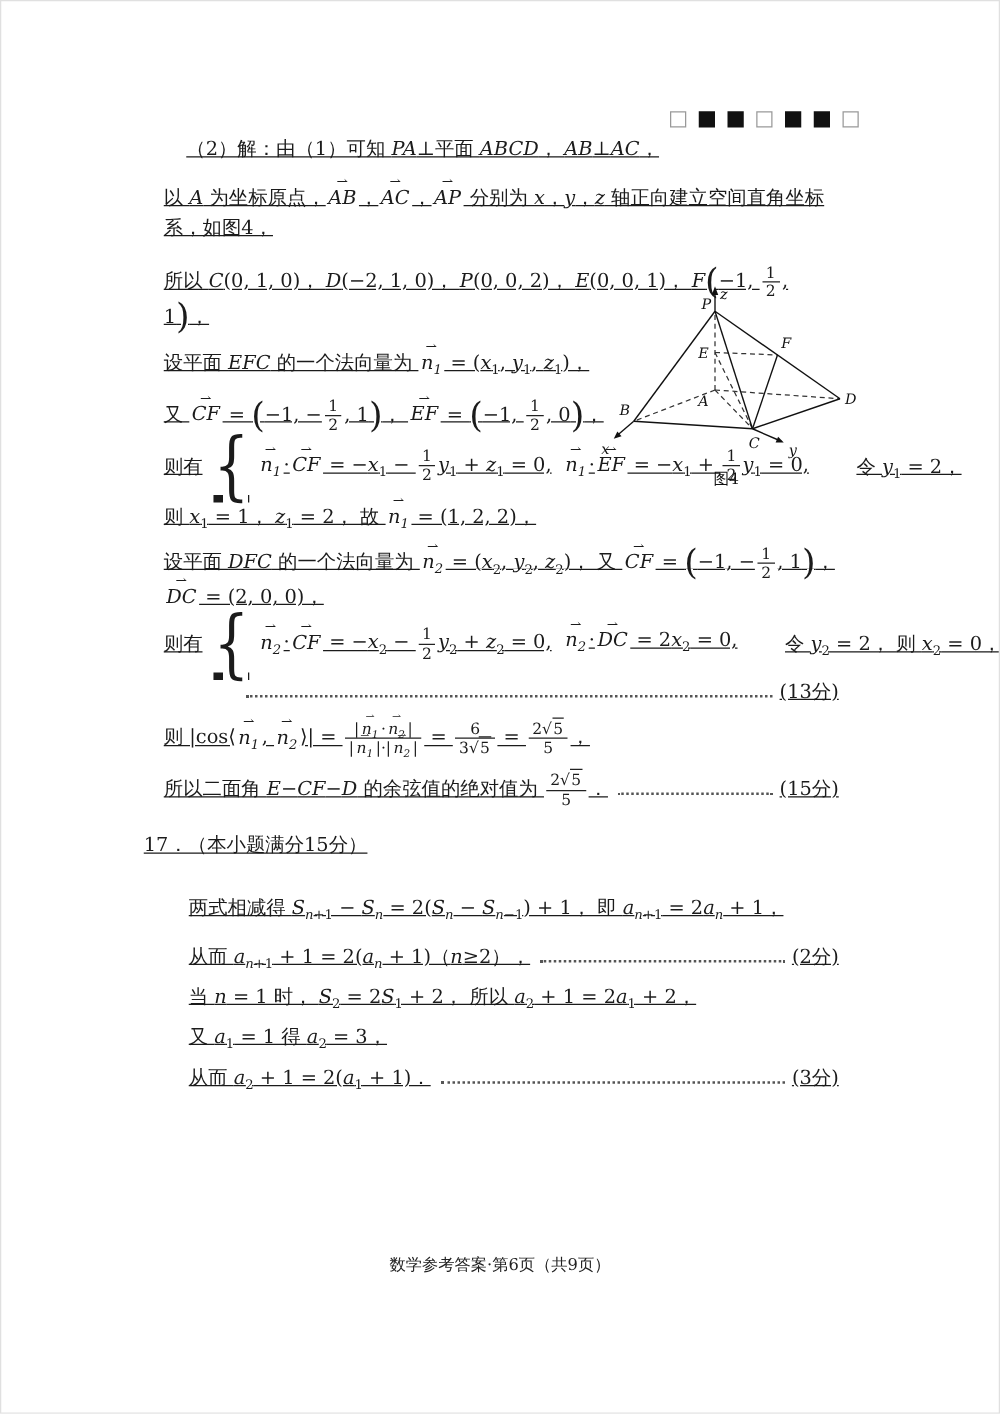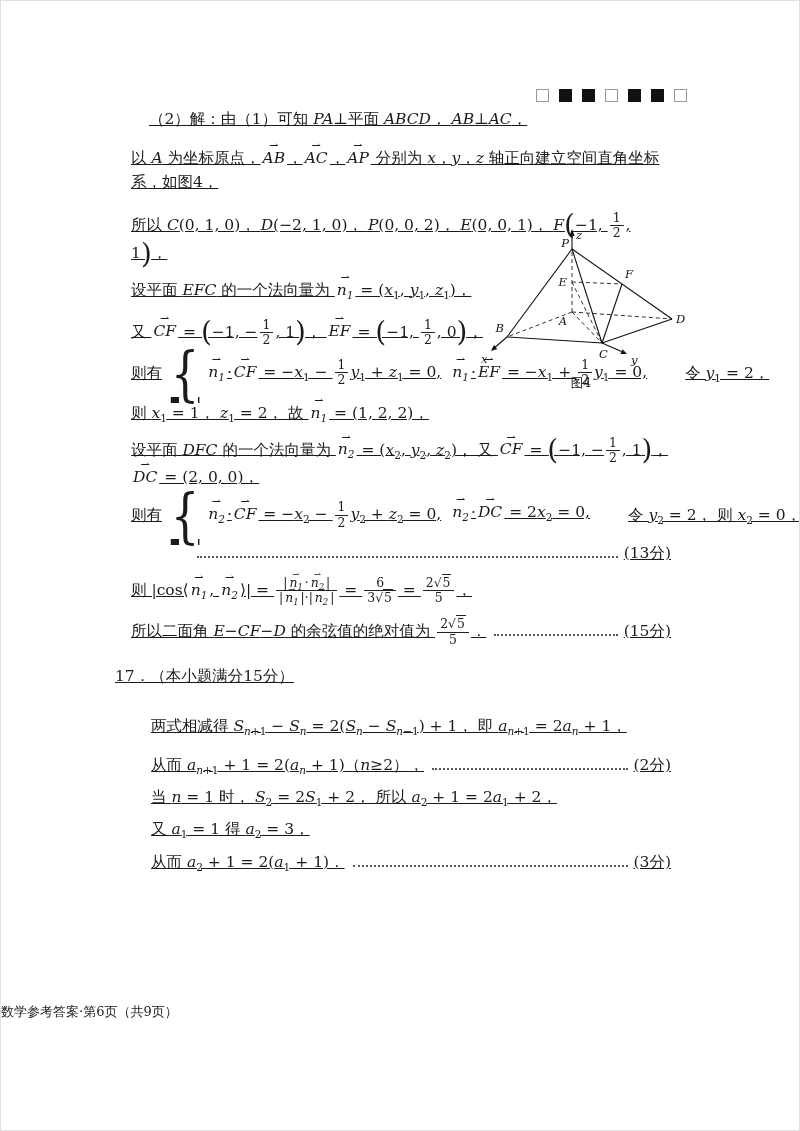--- a/index.html
+++ b/index.html
@@ -60,21 +60,21 @@
   .score { white-space:nowrap; }
   .dots-only { margin-left:58px; }
 
   
   .figbox { position:absolute; left:476px; top:226px; width:225px; height:168px; }
   .figbox svg { width:100%; height:100%; }
   .figlabel { font-size:11.5px; font-style:italic; }
   .figcap { font-size:12.5px; font-style:normal; }
 
   .footer { position:absolute; top:1002px; left:0; width:100%;
-            font-size:13px; color:#222; }
+            text-align:center; font-size:13px; color:#222; }
 </style>
 </head>
 <body>
 
 <div class="page">
 
   <div class="regmarks">
       <span class="mark outline"></span>
       <span class="mark filled"></span>
       <span class="mark filled"></span>

